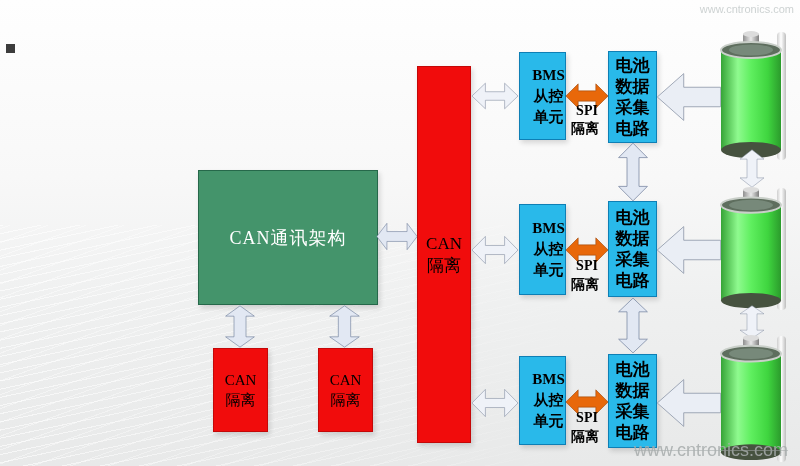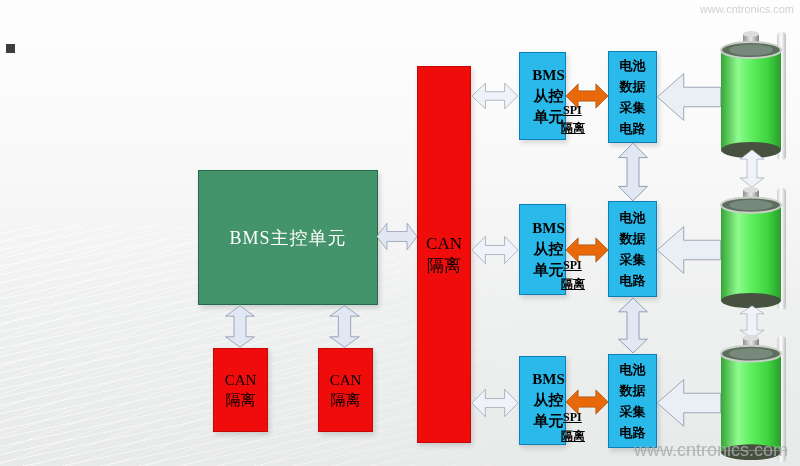--- a/index.html
+++ b/index.html
@@ -34,23 +34,23 @@
         font-family:"Liberation Serif","DejaVu Serif",serif;box-shadow:2px 3px 5px rgba(0,0,0,.14);}
   .master{left:198px;top:170px;width:180px;height:135px;background:var(--box_green);
           border:1px solid var(--box_green_border);color:#fff;font-size:18px;letter-spacing:1px;}
   .can-bus{left:417px;top:66px;width:54px;height:377px;background:var(--box_red);
            border:1px solid var(--box_red_border);color:#000;font-size:17px;line-height:22px;}
   .can-iso{width:55px;height:84px;background:var(--box_red);border:1px solid var(--box_red_border);
            color:#000;font-size:15px;line-height:20px;}
   .slave{width:47px;background:var(--box_cyan);border:1px solid var(--box_cyan_border);
          color:#000;font-size:15px;font-weight:600;line-height:21px;padding-left:12px;}
   .collect{width:49px;background:var(--box_cyan);border:1px solid var(--box_cyan_border);
-           color:#000;font-size:13px;font-weight:600;line-height:21px;}
-  .spi-label{width:48px;text-align:left;font-family:"Liberation Serif","DejaVu Serif",serif;
-             font-size:12px;font-weight:600;color:#000;line-height:17px;text-decoration:underline;}
+           color:#000;font-size:17px;font-weight:600;line-height:21px;}
+  .spi-label{width:48px;text-align:center;font-family:"Liberation Serif","DejaVu Serif",serif;
+             font-size:14px;font-weight:600;color:#000;line-height:17px;}
   svg{display:block;width:100%;height:100%;}
   .arrow-light polygon{fill:var(--arrow_light);stroke:var(--arrow_light_border);stroke-width:1.2;}
   .arrow-pale polygon{fill:#EFF2F8;stroke:#8A94A6;stroke-width:1.2;}
   .arrow-orange polygon{fill:var(--arrow_orange);stroke:var(--arrow_orange_border);stroke-width:1.2;}
   .arrow-block polygon{fill:#EAEEF5;stroke:#8A94A6;stroke-width:1.2;}
 </style>
 </head>
 <body>
 
 <div class="slide">
@@ -75,21 +75,21 @@
           <stop offset="0.5" stop-color="#E8E8E8"></stop>
         <stop offset="1" stop-color="#7F7F7F"></stop>
       </linearGradient>
     </defs>
   </svg>
 
   <div class="abs title-bullet"></div>
   <div class="abs wm-top">www.cntronics.com</div>
 
   <div class="abs node master">
-    <span>BMS主控单元</span>
+    <span>CAN通讯架构</span>
   </div>
 
   <div class="abs" style="left:376px;top:220px;width:42px;height:33px">
     <svg viewBox="0 0 100 60" preserveAspectRatio="none" class="arrow-light">
         <polygon points="2,30 26,6 26,21 74,21 74,6 98,30 74,54 74,39 26,39 26,54"></polygon>
       </svg>
   </div>
 
   <div class="abs node can-bus">
     <span>CAN</span>

